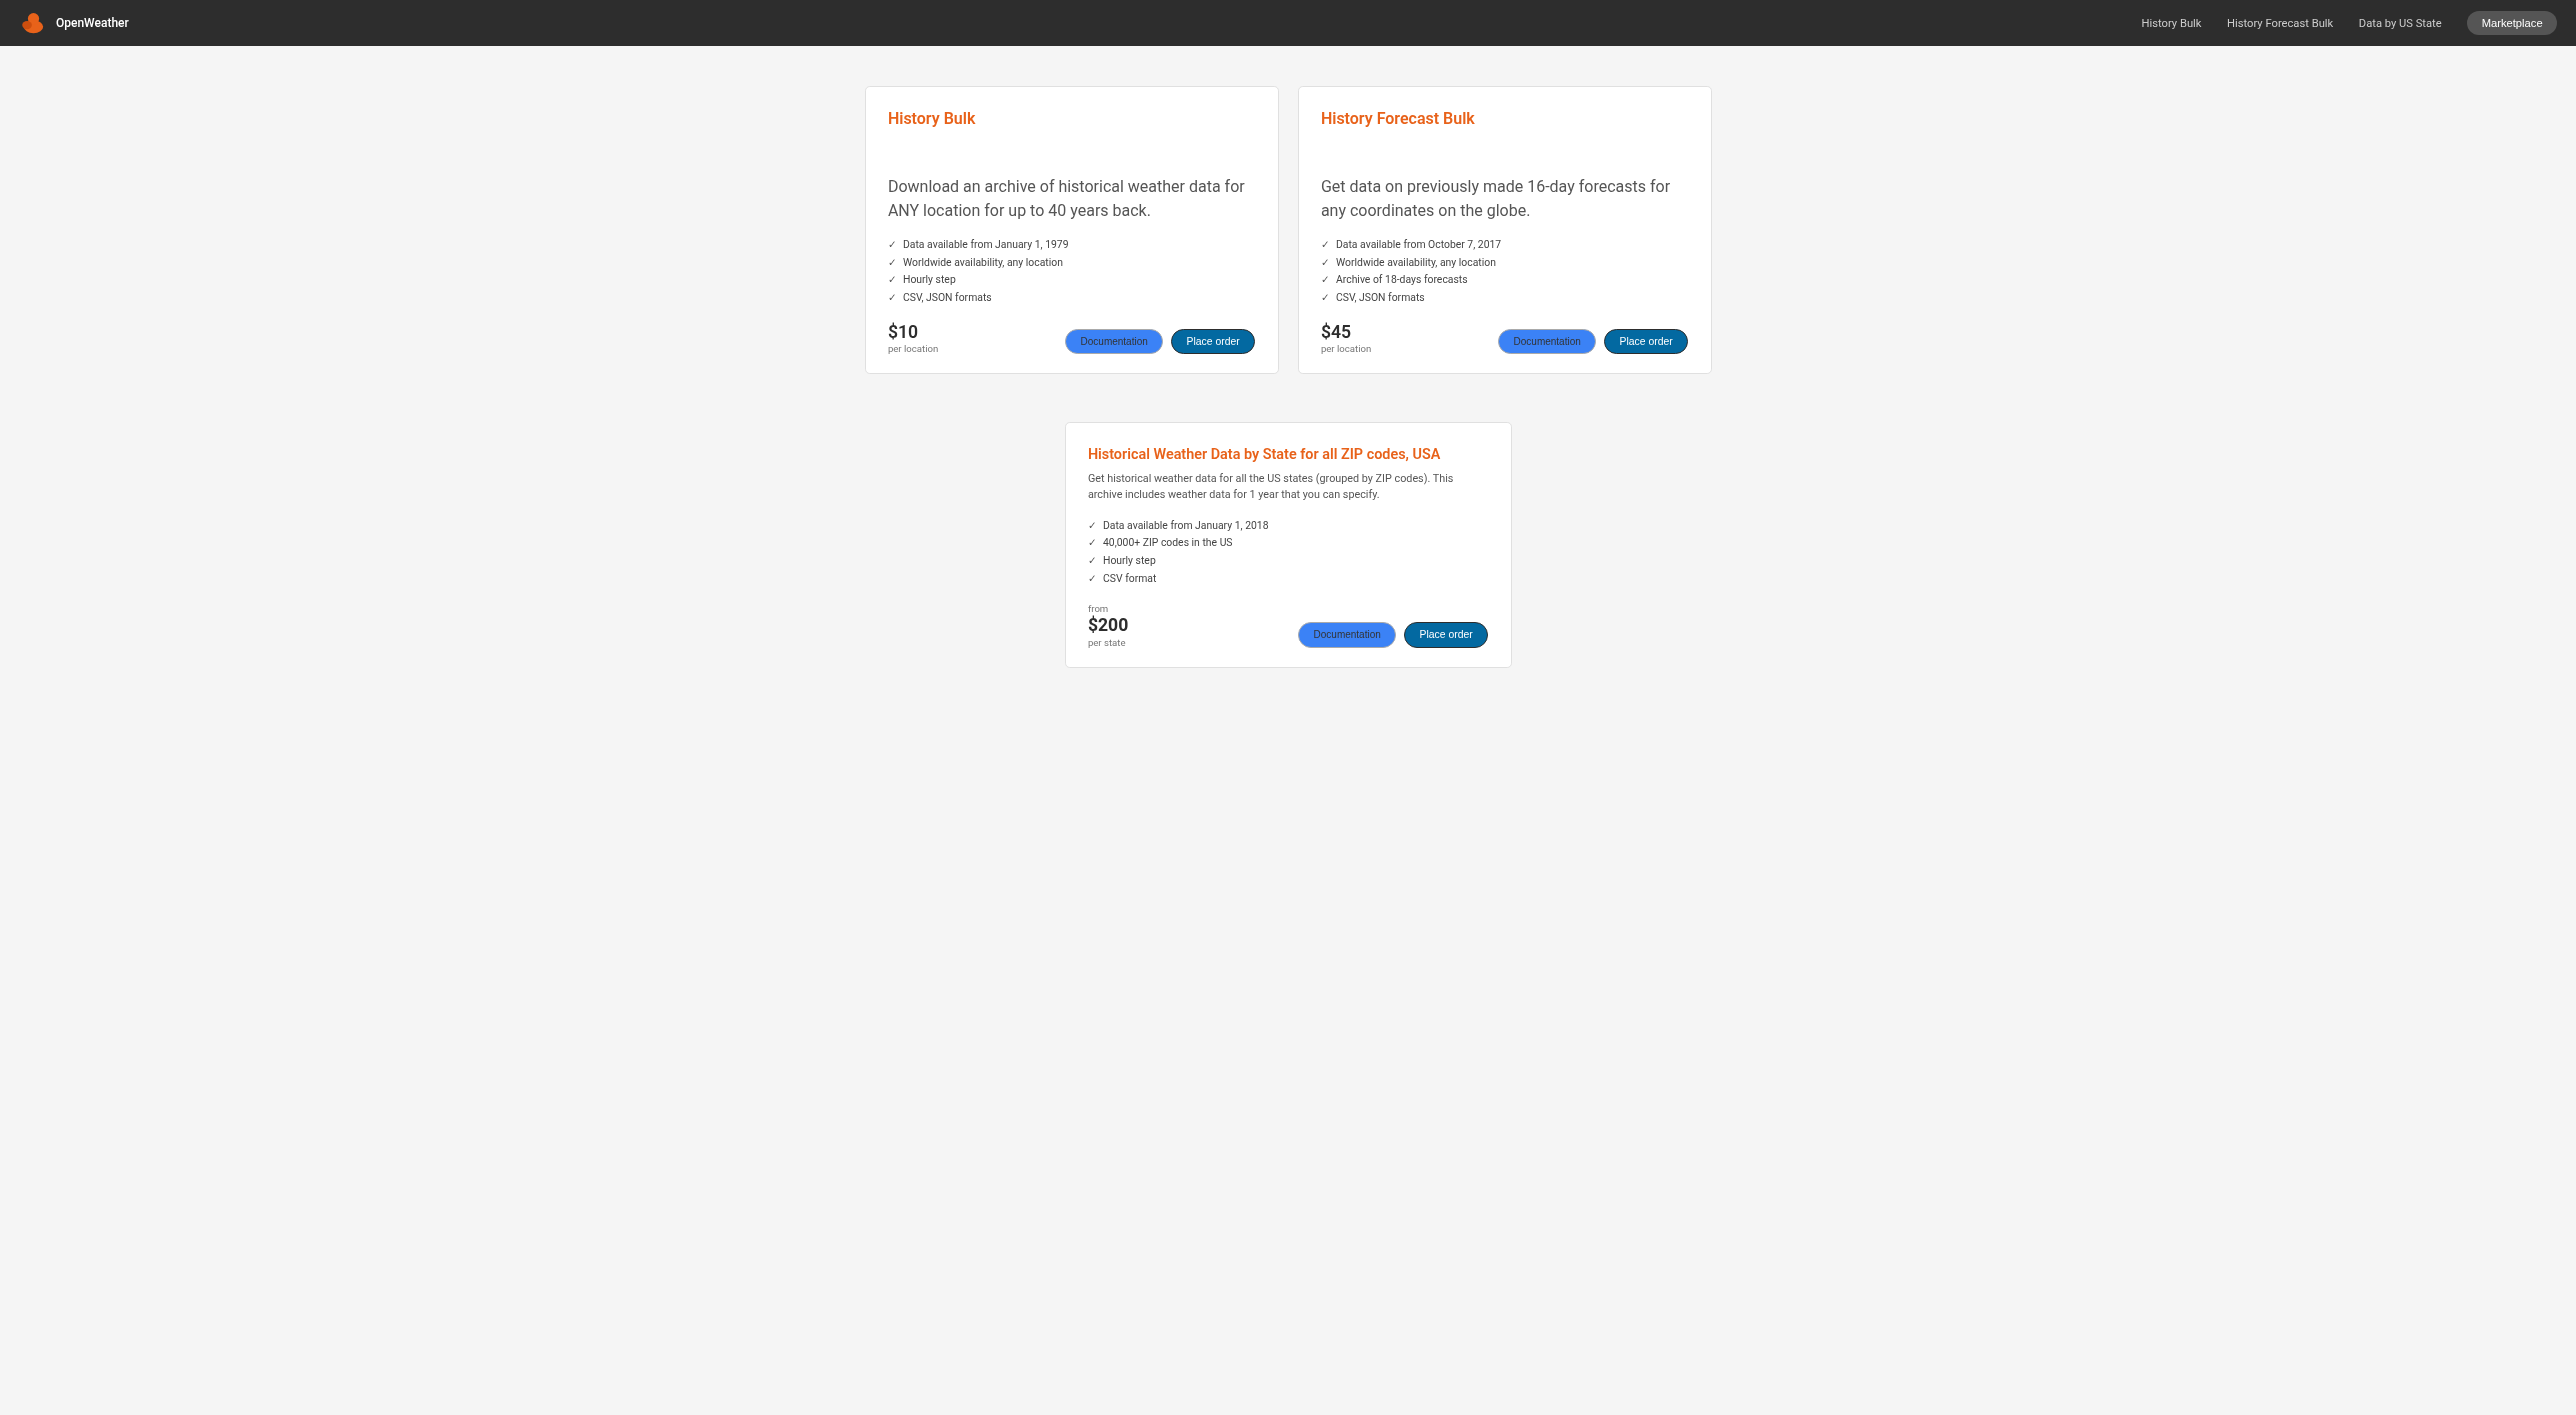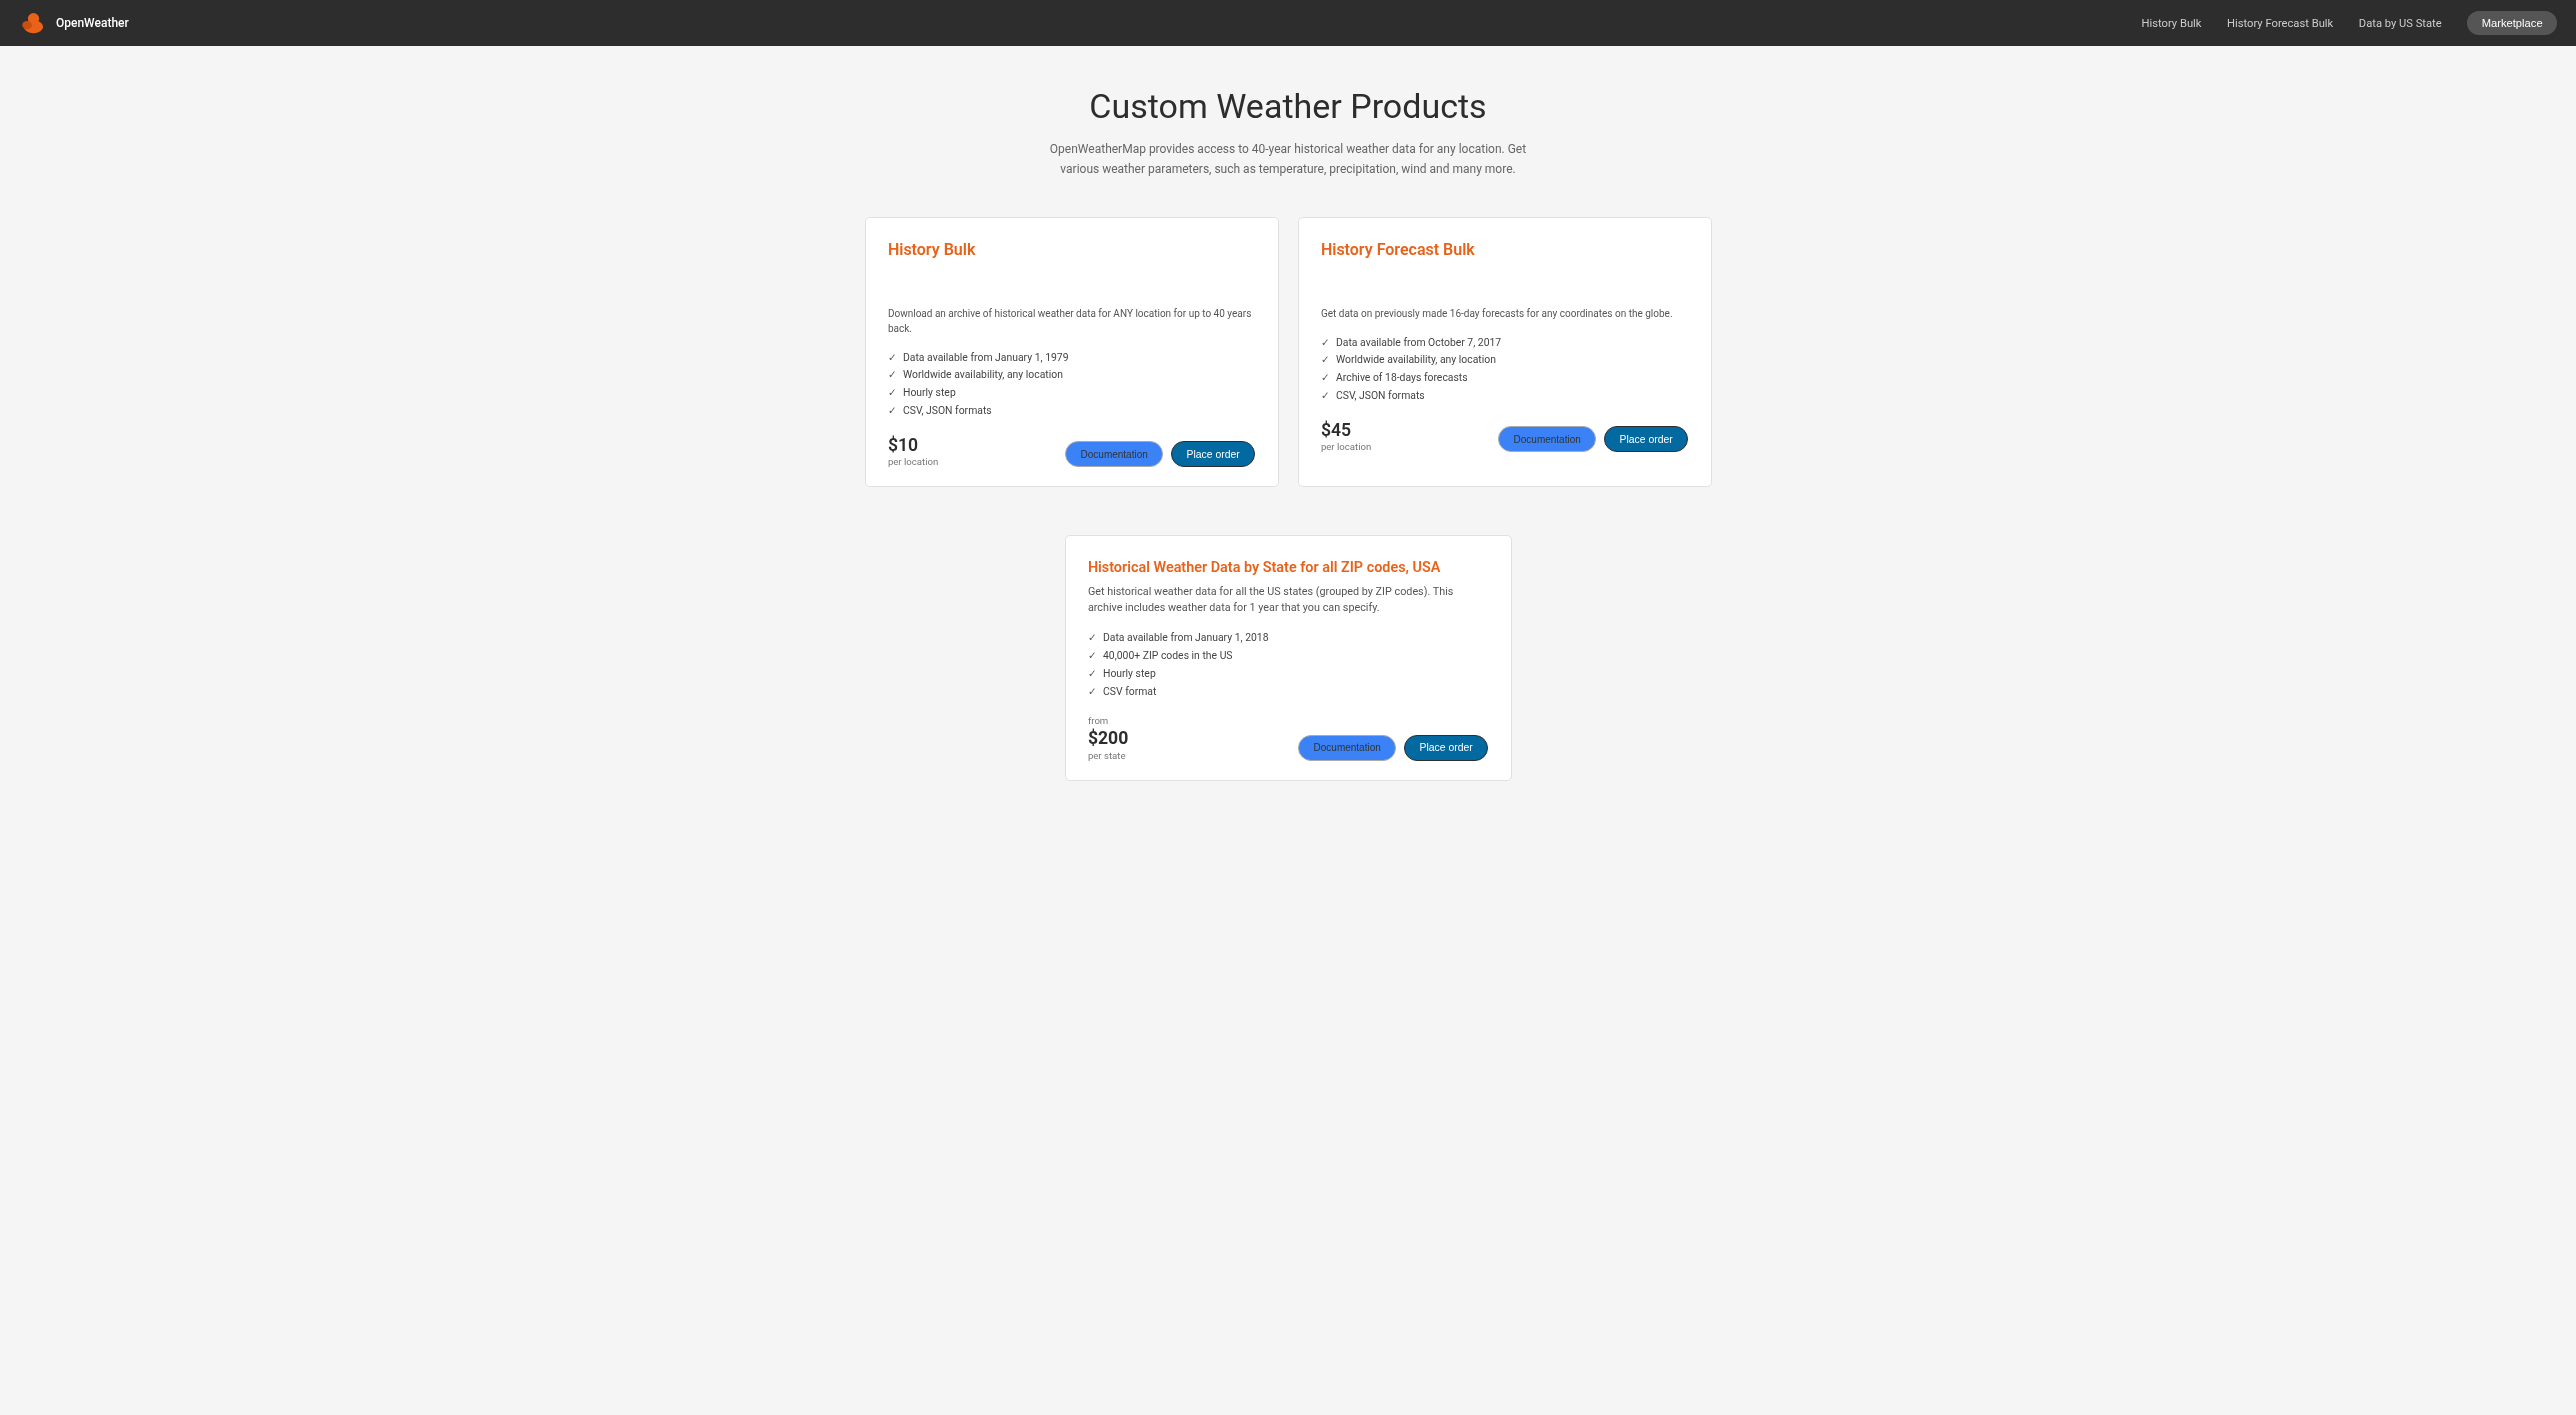--- a/index.html
+++ b/index.html
@@ -108,21 +108,21 @@
     }
 
     .card-title {
       color: #e8621a;
       font-size: 16px;
       font-weight: 600;
       margin-bottom: 8px;
     }
 
     .card-description {
-      font-size: 10px;
+      font-size: 16px;
       color: #555;
       margin-bottom: 14.4px;
       line-height: 1.5;
       margin-top: 47px;
     }
 
     .card-features {
       list-style: none;
       margin-bottom: 17.6px;
     }
@@ -277,24 +277,20 @@
   <div class="navbar-links">
     <a class="nav-link">History Bulk</a>
     <a class="nav-link">History Forecast Bulk</a>
     <a class="nav-link">Data by US State</a>
     <button class="nav-marketplace-btn">Marketplace</button>
   </div>
 </nav>
 
 <div class="main-content">
 
-  <div class="hero">
-    <h1 class="hero-title">Custom Weather Products</h1>
-    <p class="hero-subtitle">OpenWeatherMap provides access to 40-year historical weather data for any location. Get various weather parameters, such as temperature, precipitation, wind and many more.</p>
-  </div>
 
   <div class="cards-row">
 
     <div class="product-card">
       <div class="card-title">History Bulk</div>
       <div class="card-description">Download an archive of historical weather data for ANY location for up to 40 years back.</div>
       <ul class="card-features">
         <li>
           <span class="check-icon">✓</span>
           <span>Data available from January 1, 1979</span>

